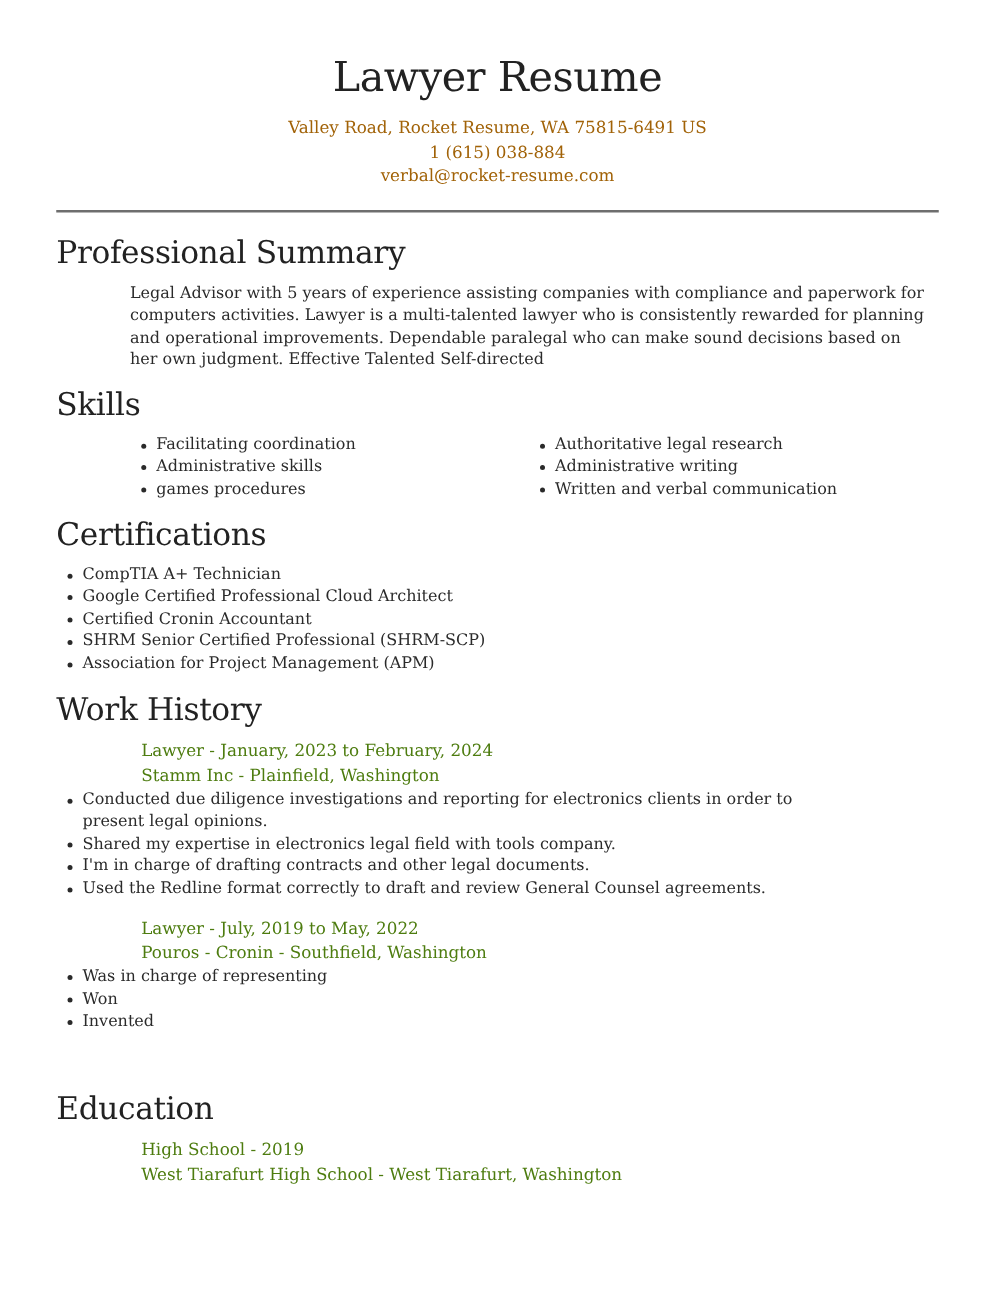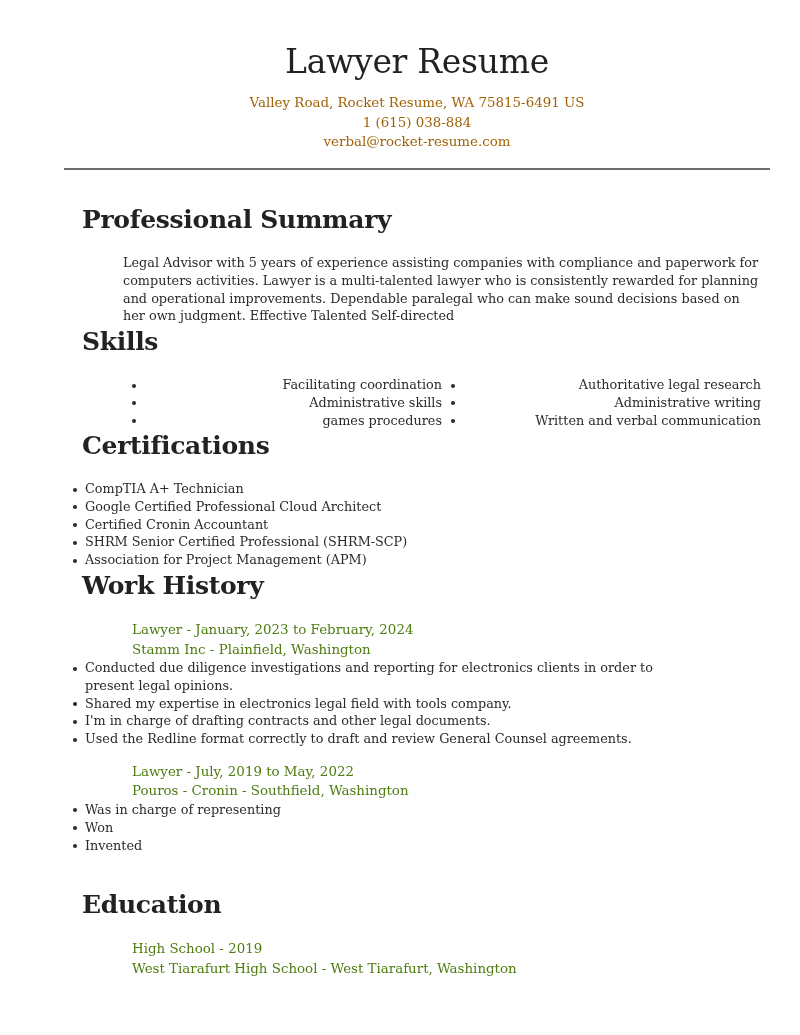--- a/index.html
+++ b/index.html
@@ -10,21 +10,21 @@
     body {
       width: 800px;
       height: 1035px;
       position: relative;
       font-family: "DejaVu Serif", "Liberation Serif", serif;
       color: #222222;
       overflow: hidden;
     }
     .page {
       position: absolute;
-      left: 64px;
+      left: 45px;
       top: 0;
       width: 706px;
     }
     .header {
       text-align: center;
       padding-top: 41px;
     }
     .title {
       font-size: 33px;
       line-height: 42px;
@@ -42,22 +42,22 @@
     .contact div { white-space: nowrap; }
     .divider {
       border: none;
       border-top: 2px solid #6e6e6e;
       margin: 16px 0 0 0;
       height: 0;
     }
     .section-title {
       font-size: 25px;
       line-height: 32px;
-      font-weight: bold;
-      margin: 18px;
+      font-weight: normal;
+      margin: 0;
       color: #222222;
       letter-spacing: -0.3px;
     }
     .section { position: absolute; left: 0; width: 706px; }
     .body-text {
       font-size: 12.8px;
       line-height: 17.8px;
       color: #2a2a2a;
     }
     .indent { margin-left: 59px; }
@@ -83,21 +83,21 @@
       width: 4px;
       height: 4px;
       border-radius: 50%;
       background: #2a2a2a;
     }
     .skills-grid {
       display: flex;
       margin-left: 59px;
       margin-top: 7px;
     }
-    .skills-grid ul { width: 319px; text-align: right; }
+    .skills-grid ul { width: 319px; }
     .job-head { margin-left: 68px; font-size: 13.4px; line-height: 19.5px; color: #4d7c0f; }
     .job-list { margin-left: 59px; margin-top: 6px; width: 620px; }
   </style>
 </head>
 <body>
 
 <div class="page">
 
   <div class="header">
     <h1 class="title">Lawyer Resume</h1>

